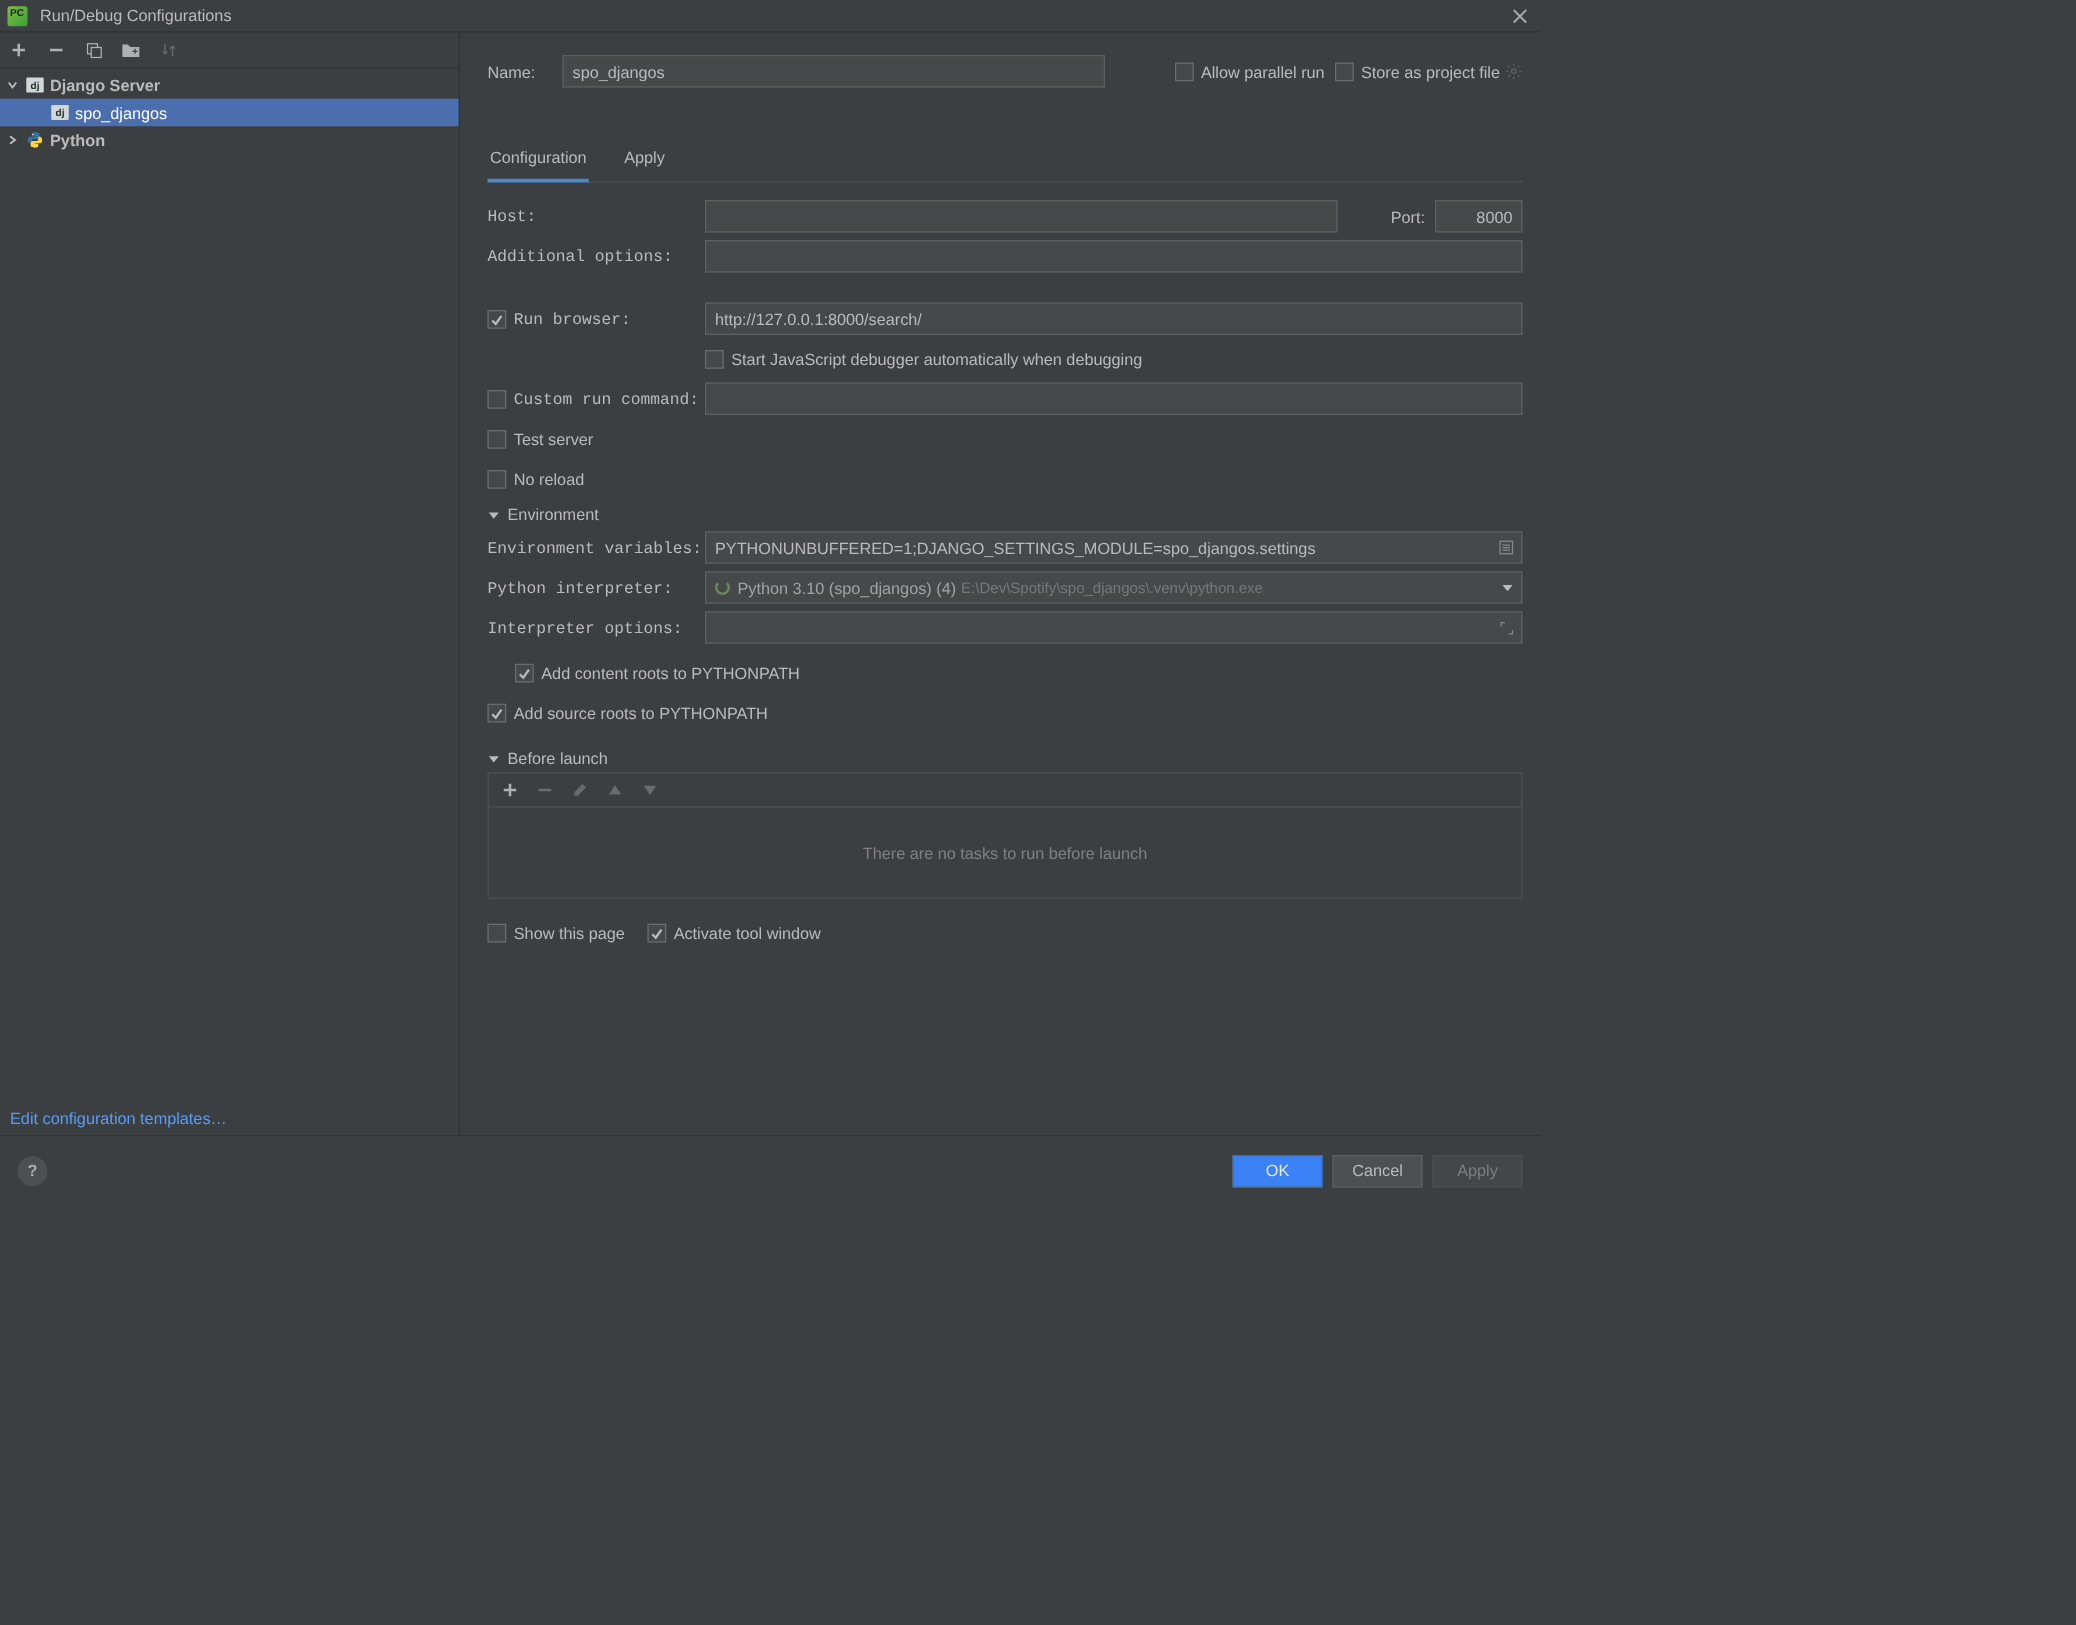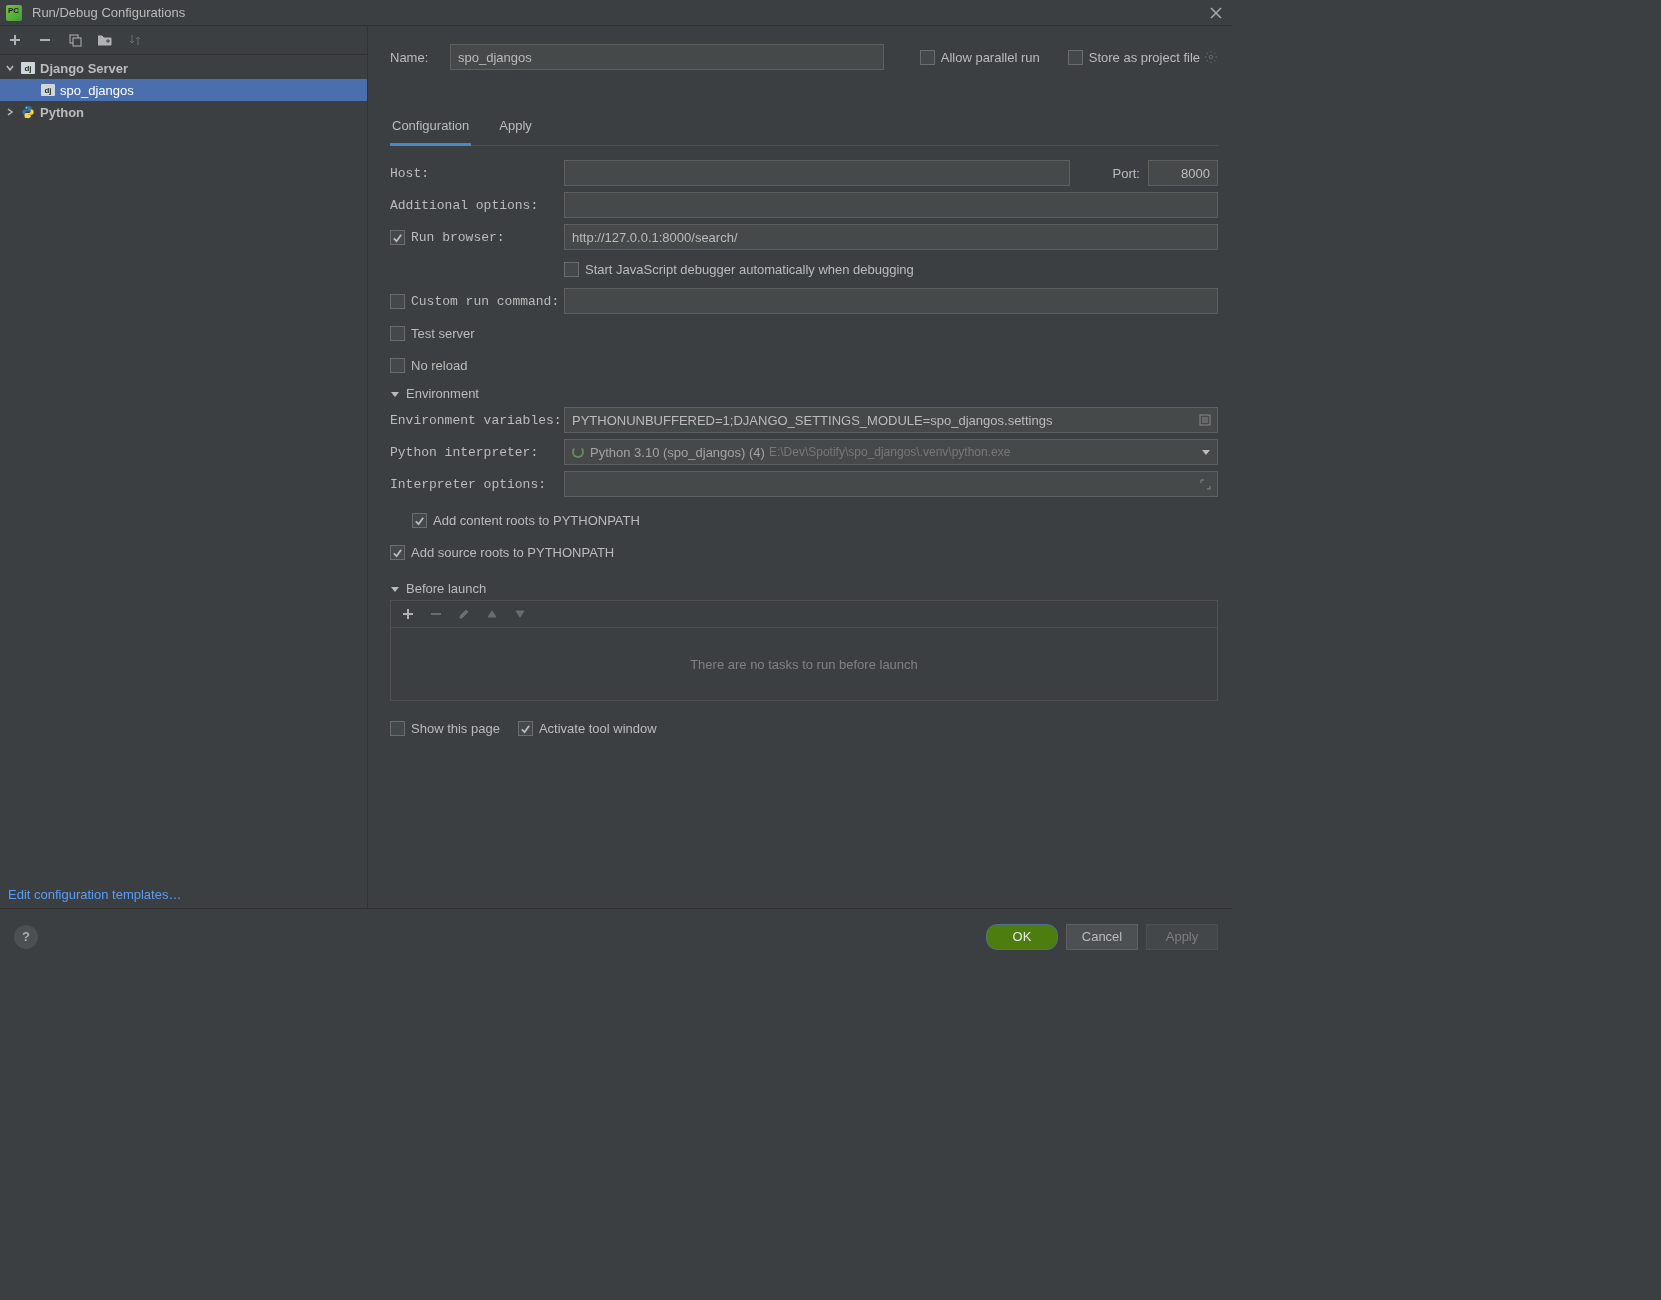--- a/index.html
+++ b/index.html
@@ -211,21 +211,21 @@
     display:flex;align-items:center;justify-content:center;
     color:#aeaeae;font-weight:bold;
   }
   .footer .spacer{flex:1;}
   .btn{
     height:26px;min-width:72px;
     background:#4c5052;border:1px solid #5e6060;color:#bbbbbb;
     padding:0 14px;margin-left:8px;
     display:flex;align-items:center;justify-content:center;
   }
-  .btn.primary{background:#4d7c0f;border-color:#4c708c;color:#e8e8e8;border-radius:11px;}
+  .btn.primary{background:#3b82f6;border-color:#4c708c;color:#e8e8e8;}
   .btn.disabled{opacity:0.5;}
   .gear-small{width:14px;height:14px;margin-left:4px;opacity:0.6;}
 </style>
 </head>
 <body>
 
 <div class="titlebar">
   <div class="app-icon"></div>
   <div class="title">Run/Debug Configurations</div>
   <div class="close">
@@ -310,21 +310,21 @@
     </div>
     <div class="edit-templates">Edit configuration templates…</div>
   </div>
 
   <div class="content">
 
     <div class="row">
       <span class="label" style="width:60px;">Name:</span>
       <input type="text" class="field" style="width: 434px;" value="spo_djangos">
       <div style="flex:1"></div>
-      <label style="display:flex;align-items:center;margin-right:28px;">
+      <label style="display:flex;align-items:center;margin-right:8px;">
         <span class="checkbox"></span>
         <span>Allow parallel run</span>
       </label>
       <label style="display:flex;align-items:center;">
         <span class="checkbox"></span>
         <span>Store as project file</span>
       </label>
       <span class="gear-small"><svg viewBox="0 0 16 16" width="14" height="14">
             <circle cx="8" cy="8" r="2" fill="none" stroke="#888"></circle>
             <path d="M8 1v2M8 13v2M1 8h2M13 8h2M3 3l1.5 1.5M11.5 11.5L13 13M13 3l-1.5 1.5M4.5 11.5L3 13" stroke="#888"></path>
@@ -347,21 +347,21 @@
         <input type="text" class="field port-field" value="8000" style="">
       </div>
 
       <div class="form-row">
         <span class="form-label">Additional options:</span>
         <div class="field-wrap">
             <input type="text" class="field" style="">
           </div>
       </div>
 
-      <div class="form-row" style="margin-top:6px;">
+      <div class="form-row" style="margin-top:24px;">
         <span class="form-label" style="display:flex;align-items:center;">
           <label style="display:flex;align-items:center;">
             <span class="checkbox checked">
                 <svg viewBox="0 0 12 12">
                   <polyline points="2,7 5,10 10,3"></polyline>
                 </svg>
               </span>
             <span>Run browser:</span>
           </label>
         </span>

